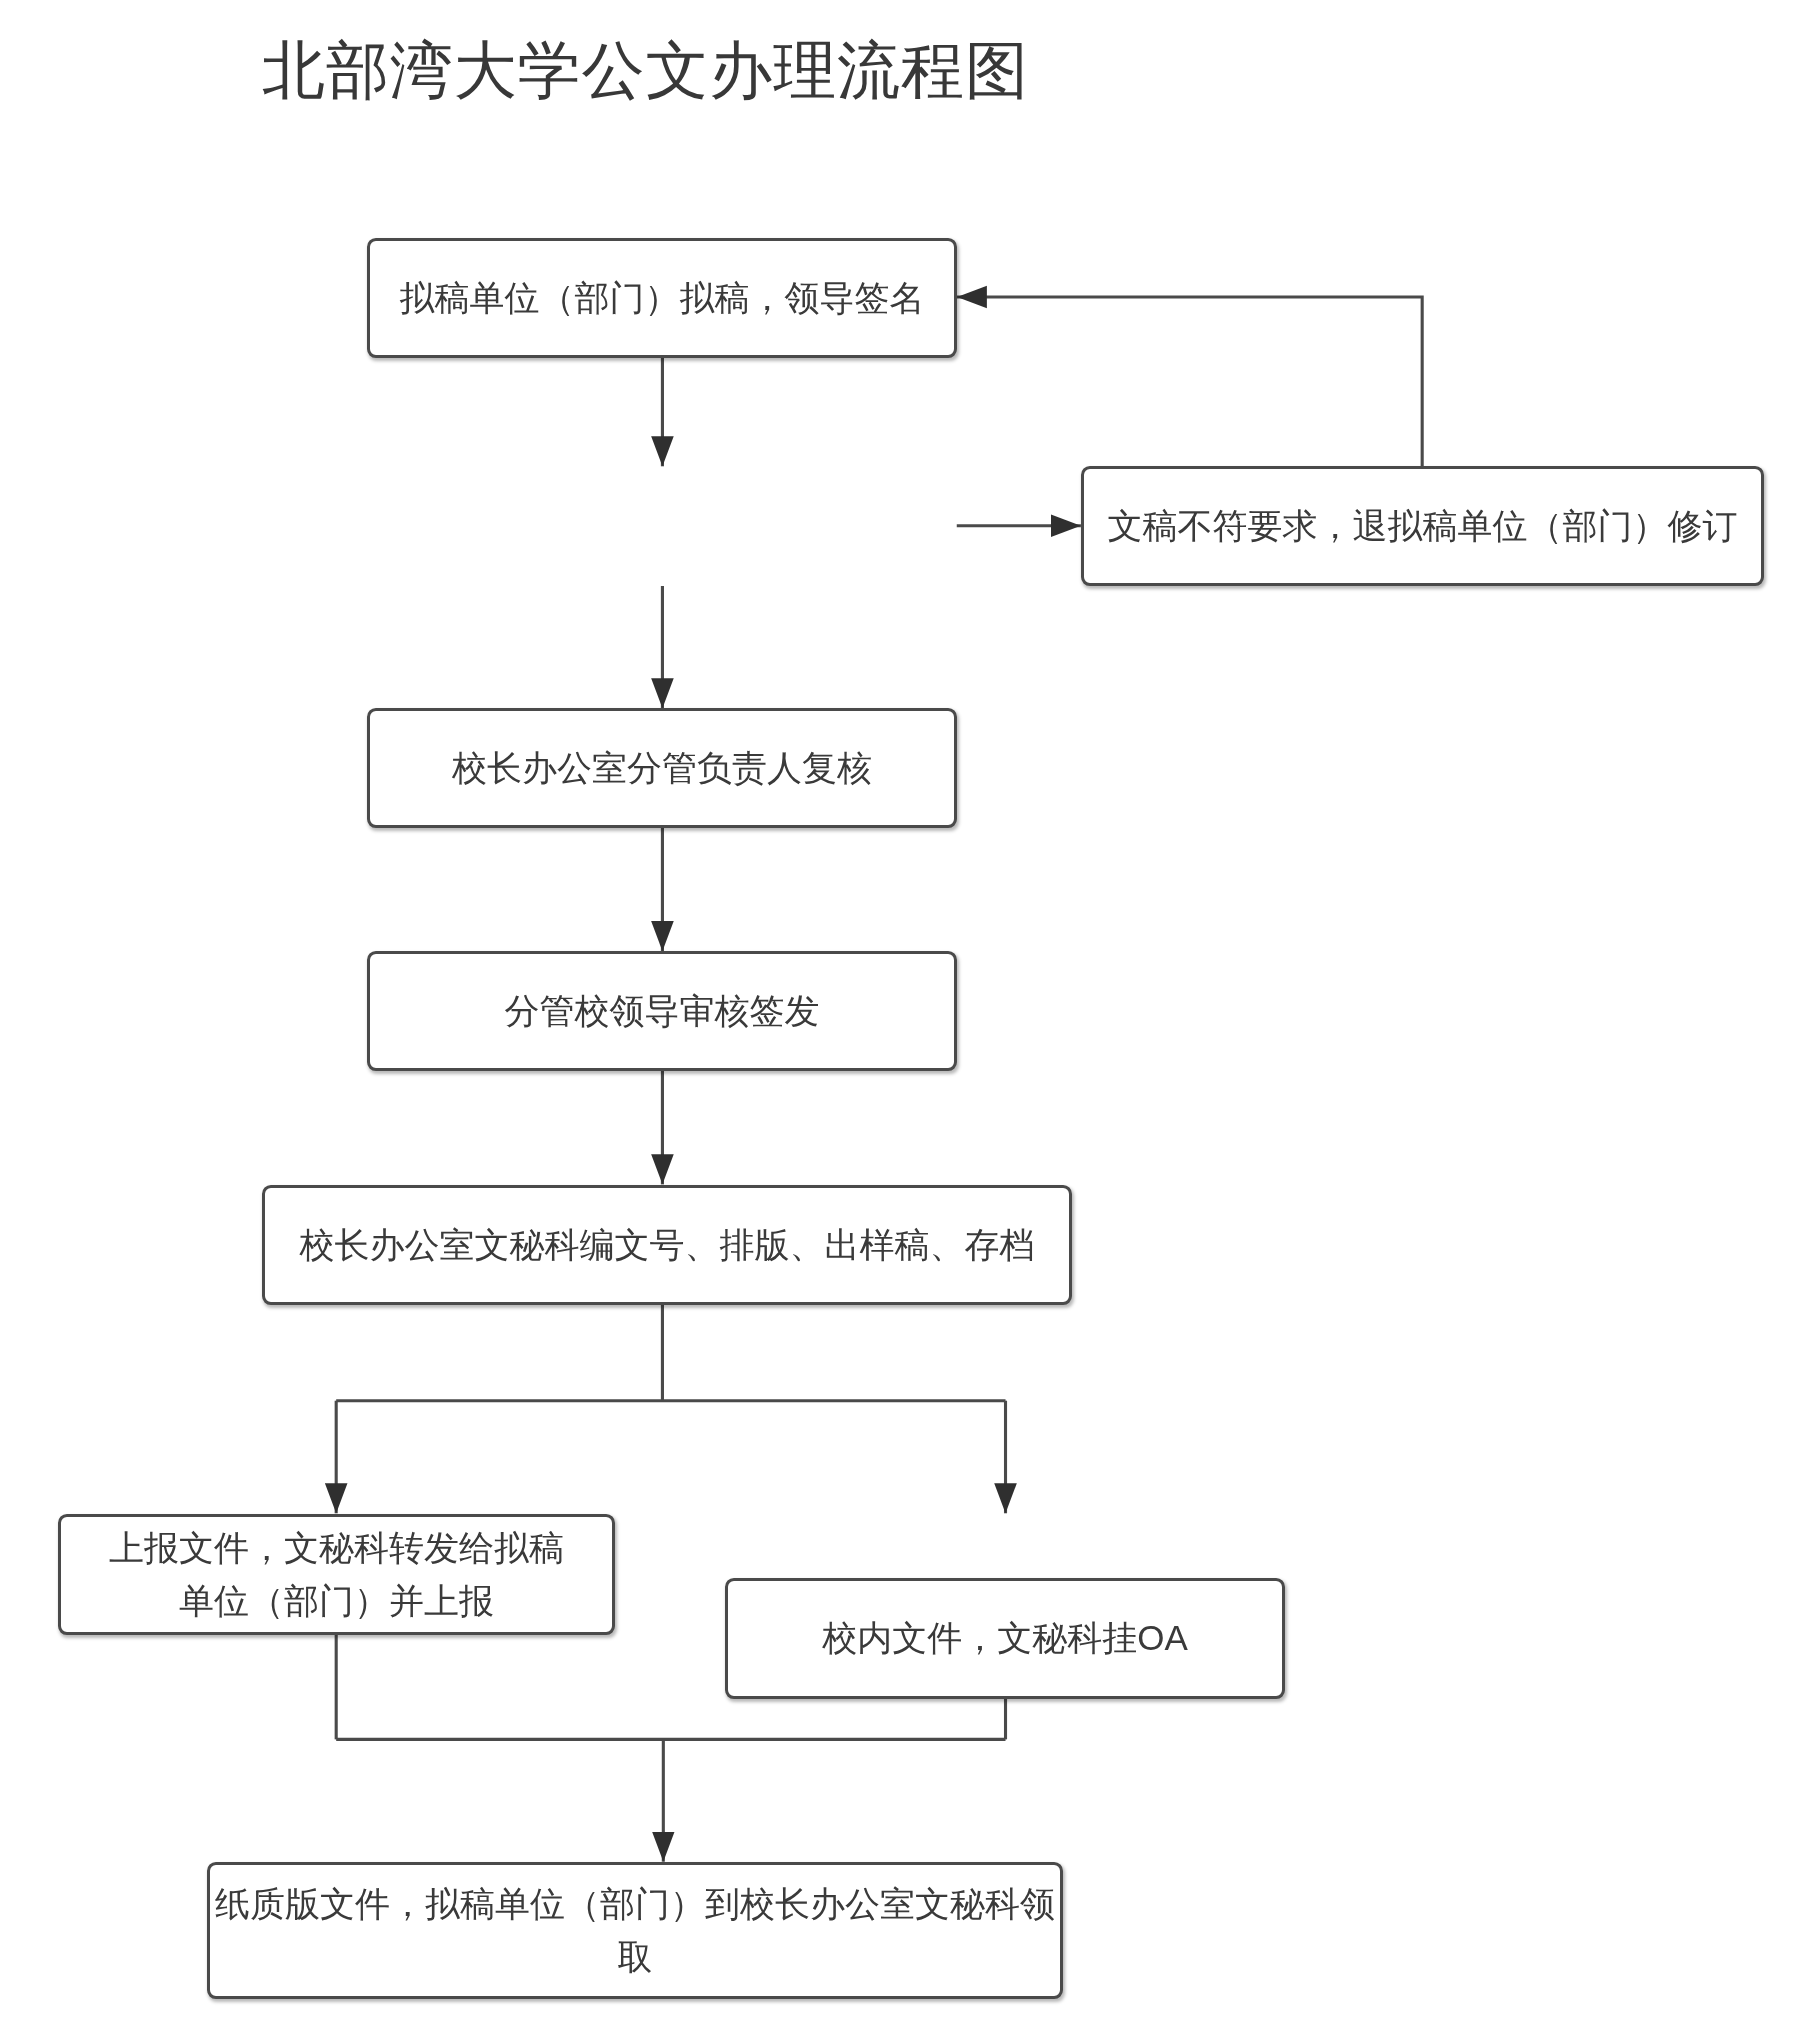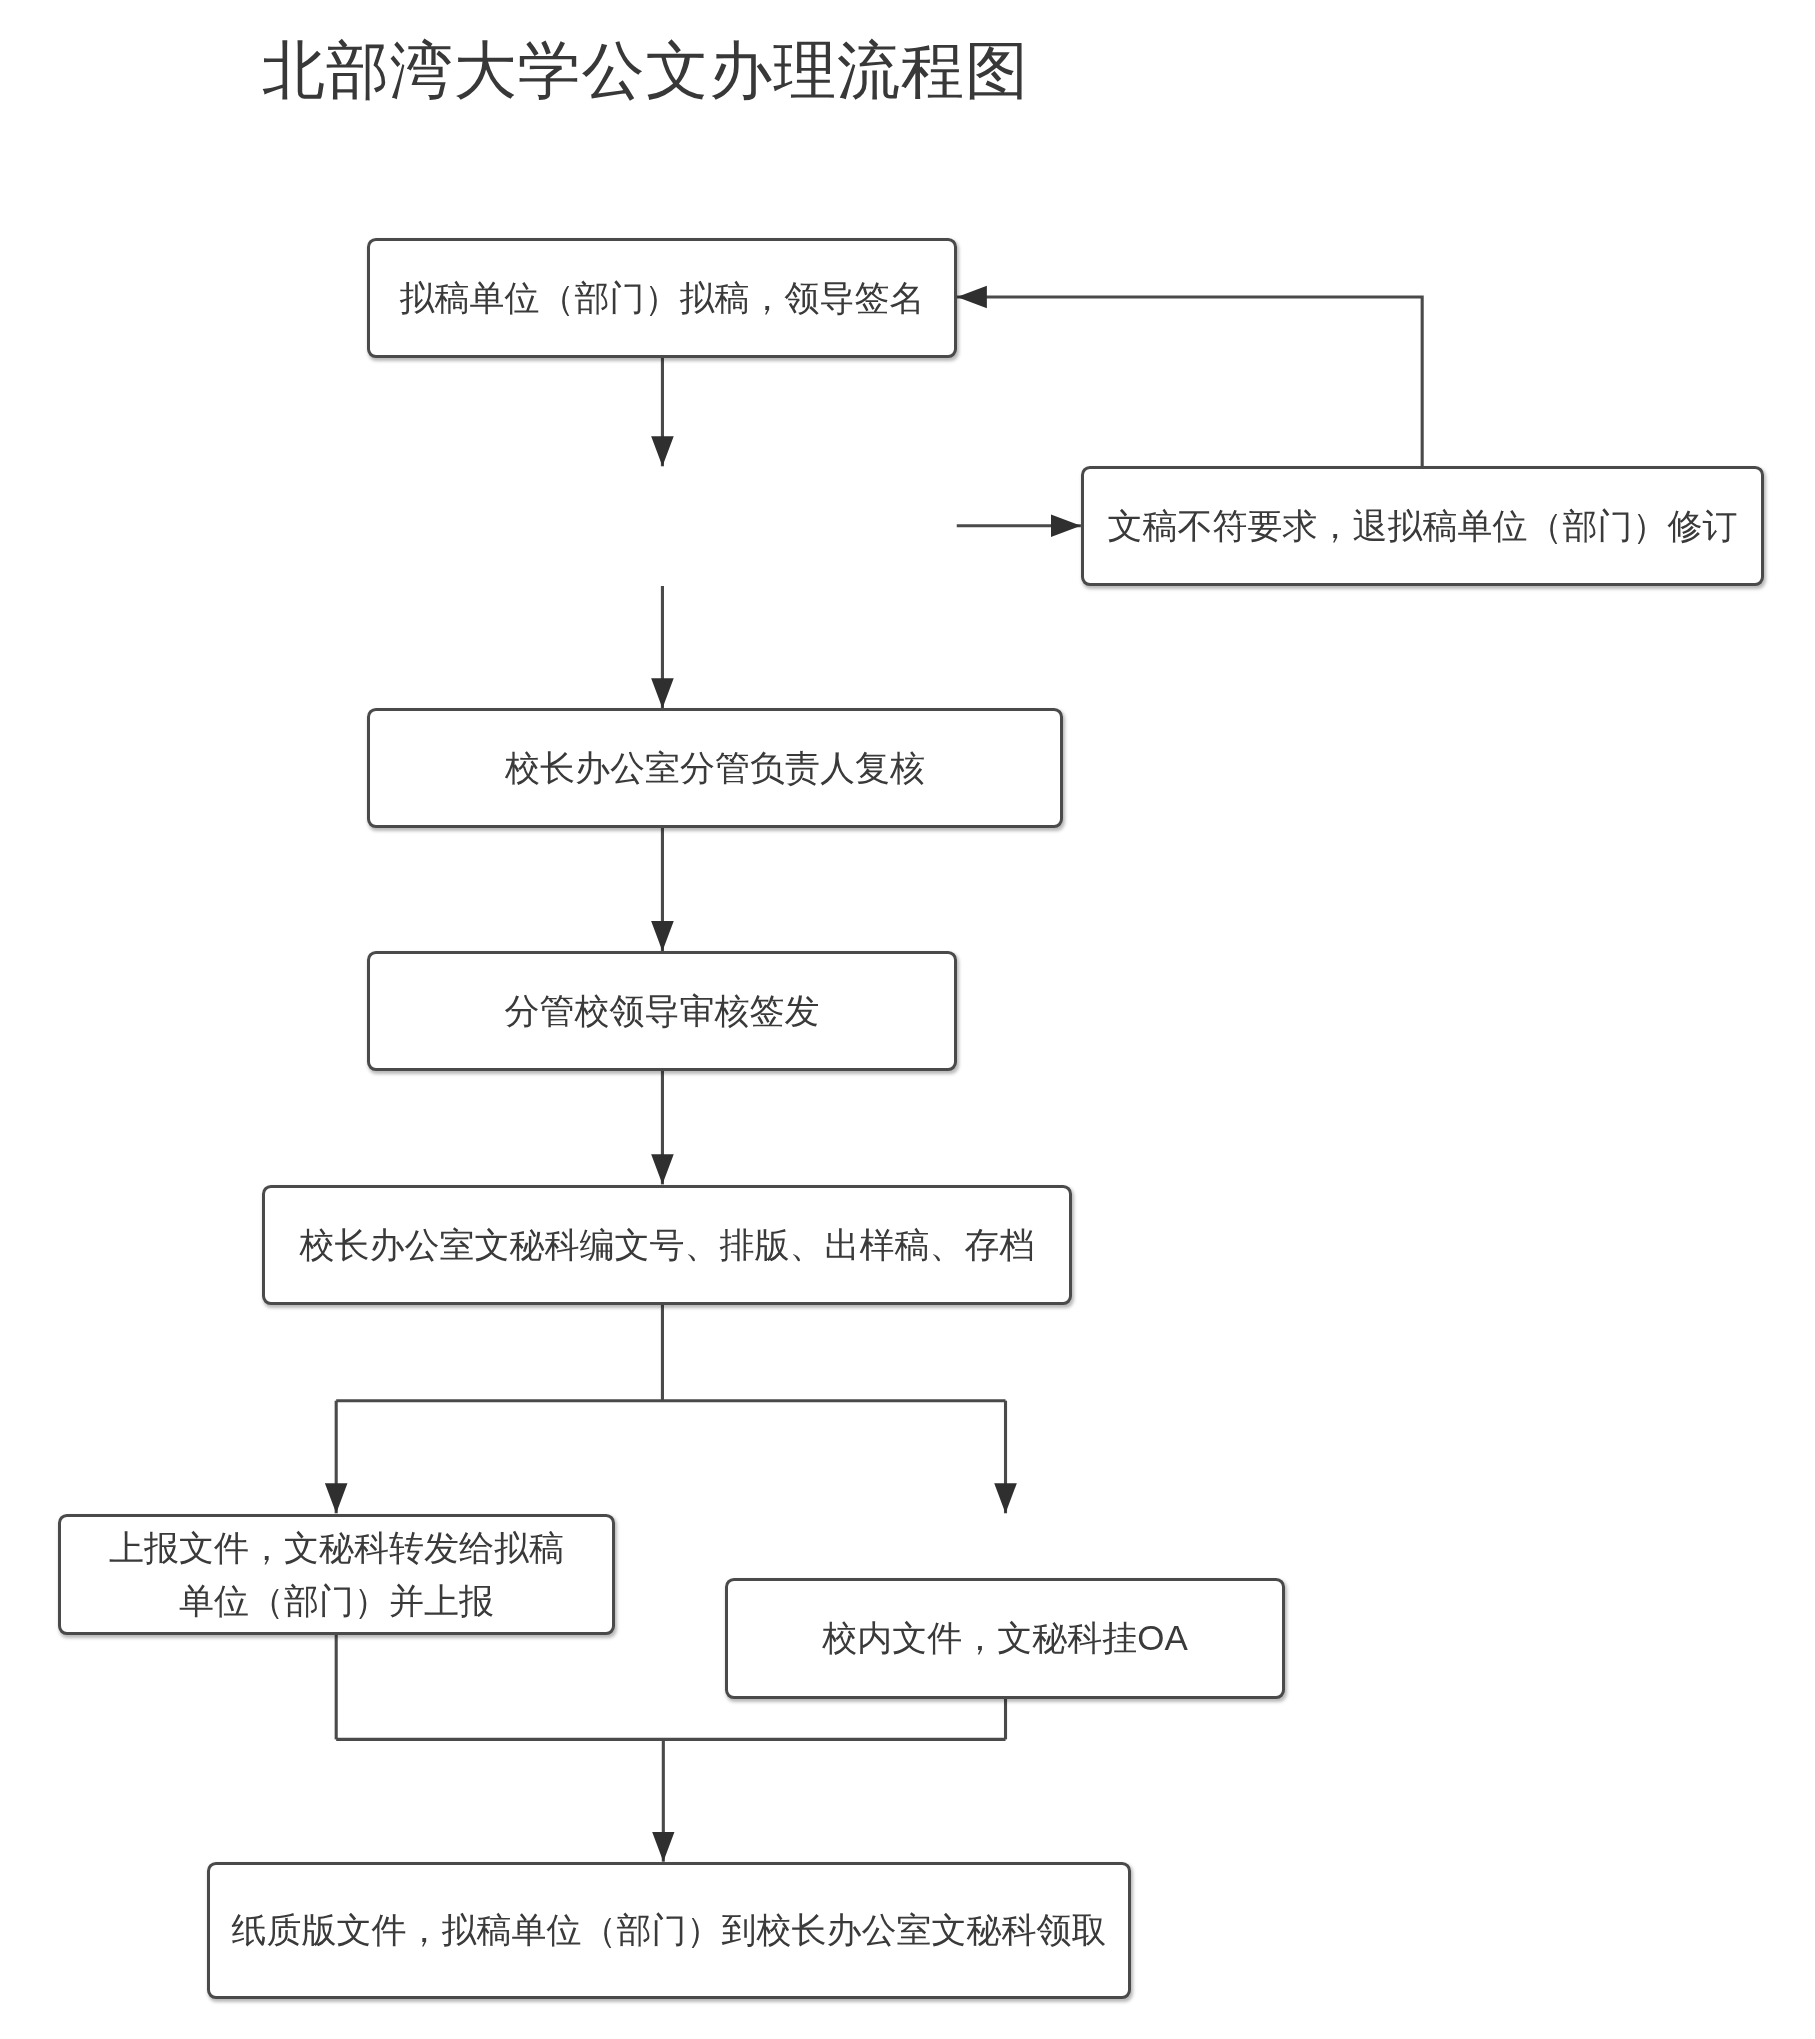--- a/index.html
+++ b/index.html
@@ -50,30 +50,30 @@
     color: #3a3a3a;
     font-size: 35px;
     line-height: 1.5;
   }
   
   #node-draft            { left: 367px;  top: 238px;  width: 590px;  height: 120px; }
   
   #node-initial-review   { left: 367px;  top: 466px;  width: 590px;  height: 120px; }
   #node-return-revision  { left: 1081px; top: 466px;  width: 683px;  height: 120px; }
   
-  #node-recheck          { left: 367px;  top: 708px;  width: 696px;  height: 120px; }
+  #node-recheck          { left: 367px;  top: 708px;  width: 590px;  height: 120px; }
   
   #node-leader-signoff   { left: 367px;  top: 951px; width: 590px;  height: 120px; }
   
   #node-numbering        { left: 262px;  top: 1185px; width: 810px;  height: 120px; }
   
   #node-report-upward    { left: 58px;   top: 1514px; width: 557px;  height: 121px; padding: 0 31px; }
   #node-internal-oa      { left: 725px;  top: 1578px; width: 560px;  height: 121px; }
   
-  #node-paper-pickup     { left: 207px;  top: 1862px; width: 924px; height: 137px; }
+  #node-paper-pickup     { left: 207px;  top: 1862px; width: 856px; height: 137px; }
 </style>
 </head>
 <body>
 
 <div class="canvas">
 
   <h1 class="title">北部湾大学公文办理流程图</h1>
 
   <svg class="wires" viewBox="0 0 2048 2300" xmlns="http://www.w3.org/2000/svg" aria-hidden="true">
     <defs>

